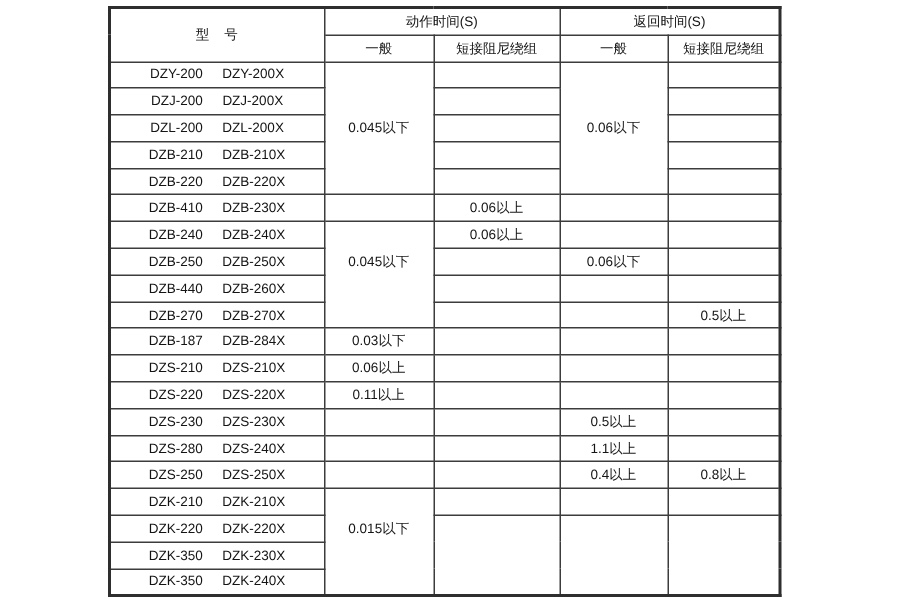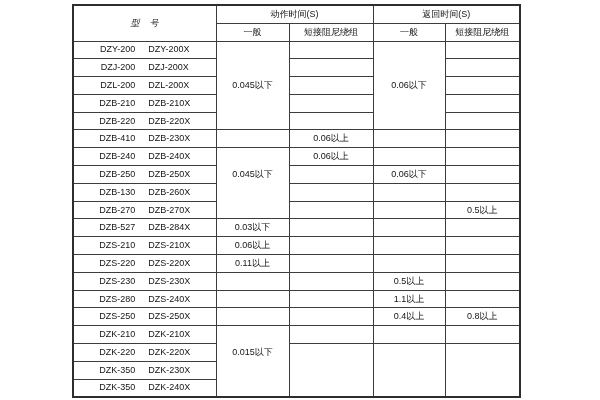--- a/index.html
+++ b/index.html
@@ -20,21 +20,21 @@
     text-align:center;vertical-align:middle;
     font-size:9px;font-weight:normal;color:#141414;
     line-height:1;white-space:nowrap;overflow:hidden;
   }
   thead tr{height:18px;}
   tbody tr{height:17.8px;}
   td.model{padding:0;}
   .model-wrap{display:flex;justify-content:center;align-items:flex-start;gap:13px;}
   .model-wrap span{display:inline-block;}
   .lift{position:relative;top:-9px;display:inline-block;}
-  .hdr{letter-spacing:0.5px;font-style:italic;}
+  .hdr{letter-spacing:0.5px;}
 </style>
 </head>
 <body>
 
 <div class="sheet">
   <table class="spec">
     <colgroup>
       <col style="width:143px">
       <col style="width:73px">
       <col style="width:84px">
@@ -138,21 +138,21 @@
               <span>DZB-250X</span>
             </div>
           </td>
           <td><span></span></td>
           <td><span>0.06以下</span></td>
           <td><span></span></td>
         </tr>
         <tr>
           <td class="model">
             <div class="model-wrap">
-              <span>DZB-130</span>
+              <span>DZB-440</span>
               <span>DZB-260X</span>
             </div>
           </td>
           <td><span></span></td>
           <td><span></span></td>
           <td><span></span></td>
         </tr>
         <tr>
           <td class="model">
             <div class="model-wrap">
@@ -160,21 +160,21 @@
               <span>DZB-270X</span>
             </div>
           </td>
           <td><span></span></td>
           <td><span></span></td>
           <td><span>0.5以上</span></td>
         </tr>
         <tr>
           <td class="model">
             <div class="model-wrap">
-              <span>DZB-527</span>
+              <span>DZB-187</span>
               <span>DZB-284X</span>
             </div>
           </td>
           <td><span>0.03以下</span></td>
           <td><span></span></td>
           <td><span></span></td>
           <td><span></span></td>
         </tr>
         <tr>
           <td class="model">

